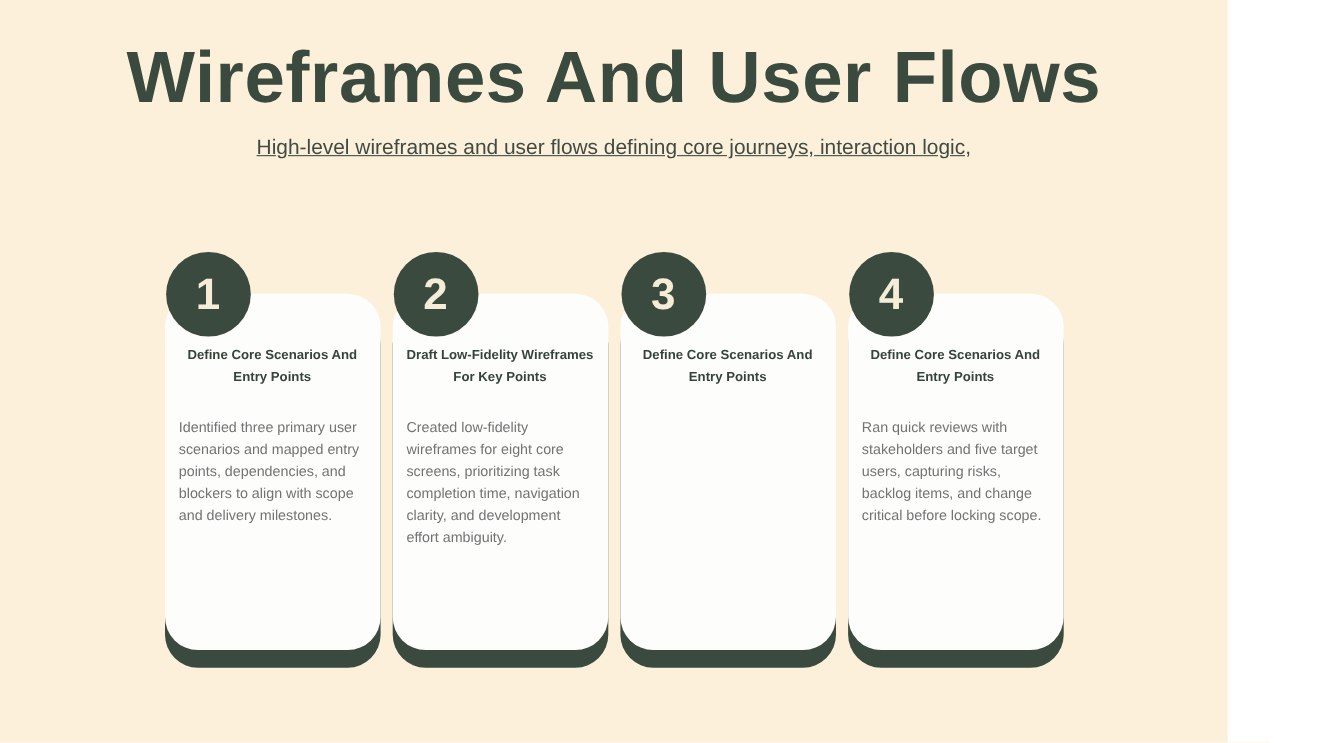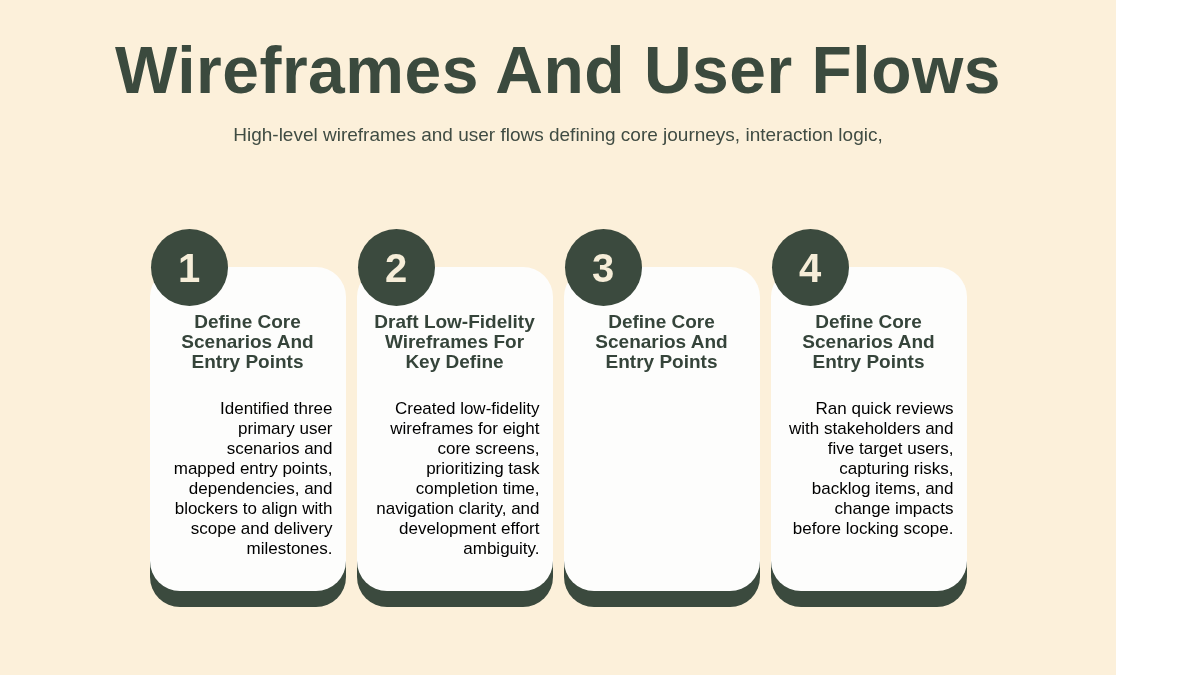--- a/index.html
+++ b/index.html
@@ -28,21 +28,21 @@
     line-height: 1.05;
   }
 
   .subtitle {
     margin-top: 15px;
     text-align: center;
     font-size: 19px;
     line-height: 30px;
     color: #404C43;
   }
-  .subtitle .subline { display: block; }
+  .subtitle .subline { display: block; text-decoration: underline; }
 
   .cards {
     position: absolute;
     top: 267px;
     left: 0;
     right: 0;
     display: flex;
     justify-content: center;
     gap: 11px;
   }
@@ -72,32 +72,32 @@
 
   .badge .num {
     color: #F6EDD8;
     font-size: 40px;
     font-weight: 700;
     line-height: 1;
   }
 
   .card-title {
     text-align: center;
-    font-size: 19px;
+    font-size: 12px;
     font-weight: 700;
     line-height: 20px;
     color: #35443A;
   }
 
   .card-desc {
     margin-top: 27px;
-    text-align: right;
-    font-size: 17px;
+    text-align: left;
+    font-size: 13px;
     line-height: 20px;
-    color: #000000;
+    color: #737373;
   }
 </style>
 </head>
 <body>
 
 <div class="slide">
 
   <h1 class="title">Wireframes And User Flows</h1>
 
   <p class="subtitle">
@@ -111,33 +111,33 @@
         <span class="num">1</span>
       </div>
       <h3 class="card-title">Define Core Scenarios And Entry Points</h3>
       <p class="card-desc">Identified three primary user scenarios and mapped entry points, dependencies, and blockers to align with scope and delivery milestones.</p>
     </div>
 
     <div class="card">
       <div class="badge">
         <span class="num">2</span>
       </div>
-      <h3 class="card-title">Draft Low-Fidelity Wireframes For Key Define</h3>
+      <h3 class="card-title">Draft Low-Fidelity Wireframes For Key Points</h3>
       <p class="card-desc">Created low-fidelity wireframes for eight core screens, prioritizing task completion time, navigation clarity, and development effort ambiguity.</p>
     </div>
 
     <div class="card">
       <div class="badge">
         <span class="num">3</span>
       </div>
       <h3 class="card-title">Define Core Scenarios And Entry Points</h3>
     </div>
 
     <div class="card">
       <div class="badge">
         <span class="num">4</span>
       </div>
       <h3 class="card-title">Define Core Scenarios And Entry Points</h3>
-      <p class="card-desc">Ran quick reviews with stakeholders and five target users, capturing risks, backlog items, and change impacts before locking scope.</p>
+      <p class="card-desc">Ran quick reviews with stakeholders and five target users, capturing risks, backlog items, and change critical before locking scope.</p>
     </div>
 
   </div>
 </div>
 
 </body></html>

